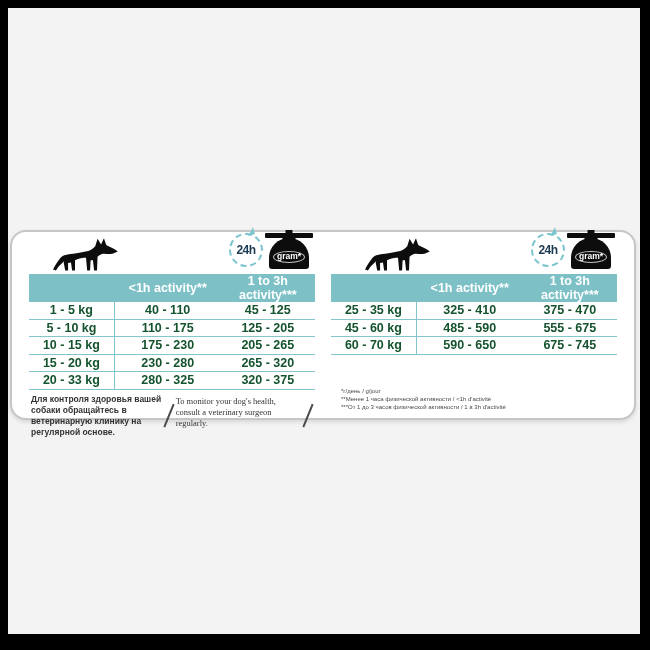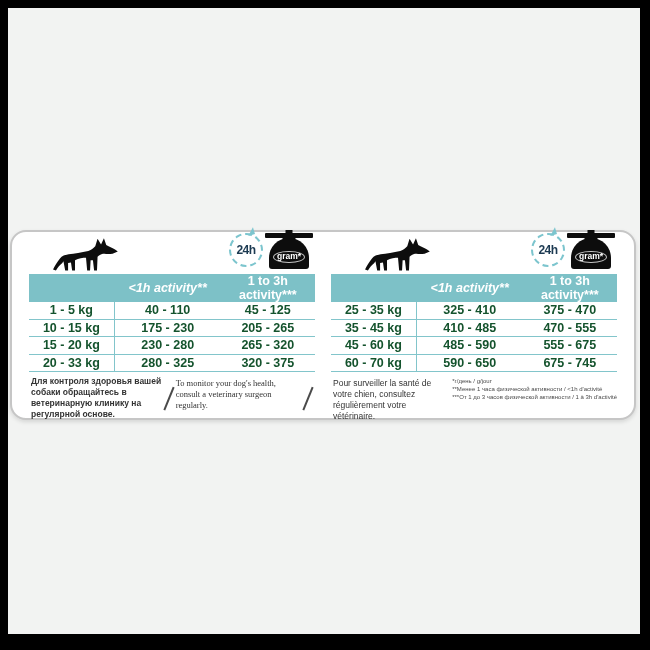--- a/index.html
+++ b/index.html
@@ -69,21 +69,21 @@
   }
 
   
   .band {
     flex:0 0 22px;
     background:#7dc1c7;
     display:flex; align-items:center;
     color:#fff; font-weight:bold; font-size:12.5px;
   }
   .band .c-w  { width:30%; }
-  .band .c-a1 { width:37%; text-align:center;font-style:italic; }
+  .band .c-a1 { width:37%; text-align:center; }
   .band .c-a2 { width:33%; text-align:center; }
 
   
   .rows { flex:0 0 auto; }
   .row {
     display:flex; align-items:center;
     height:17.5px;
     border-bottom:1.5px solid #82c5cb;
     font-weight:bold; font-size:12.5px; color:#14532d;
   }
@@ -147,20 +147,25 @@
         <div class="c-a2">1 to 3h activity***</div>
       </div>
 
       <div class="rows">
         <div class="row">
           <div class="c-w">1 - 5 kg</div>
           <div class="c-a1">40 - 110</div>
           <div class="c-a2">45 - 125</div>
         </div>
         <div class="row">
+          <div class="c-w">5 - 10 kg</div>
+          <div class="c-a1">110 - 175</div>
+          <div class="c-a2">125 - 205</div>
+        </div>
+        <div class="row">
           <div class="c-w">10 - 15 kg</div>
           <div class="c-a1">175 - 230</div>
           <div class="c-a2">205 - 265</div>
         </div>
         <div class="row">
           <div class="c-w">15 - 20 kg</div>
           <div class="c-a1">230 - 280</div>
           <div class="c-a2">265 - 320</div>
         </div>
         <div class="row">
@@ -205,38 +210,32 @@
         <div class="c-a2">1 to 3h activity***</div>
       </div>
 
       <div class="rows">
         <div class="row">
           <div class="c-w">25 - 35 kg</div>
           <div class="c-a1">325 - 410</div>
           <div class="c-a2">375 - 470</div>
         </div>
         <div class="row">
-          <div class="c-w">35 - 45 kg</div>
-          <div class="c-a1">410 - 485</div>
-          <div class="c-a2">470 - 555</div>
-        </div>
-        <div class="row">
           <div class="c-w">45 - 60 kg</div>
           <div class="c-a1">485 - 590</div>
           <div class="c-a2">555 - 675</div>
         </div>
         <div class="row">
           <div class="c-w">60 - 70 kg</div>
           <div class="c-a1">590 - 650</div>
           <div class="c-a2">675 - 745</div>
         </div>
       </div>
 
       <div class="footer">
-        <div class="note fr">Pour surveiller la santé de votre chien, consultez régulièrement votre vétérinaire.</div>
         <div class="footnotes">
           <div>*г/день / g/jour</div>
           <div>**Менее 1 часа физической активности / &lt;1h d'activité</div>
           <div>***От 1 до 3 часов физической активности / 1 à 3h d'activité</div>
         </div>
       </div>
     </div>
 
   </div>
 </div>

